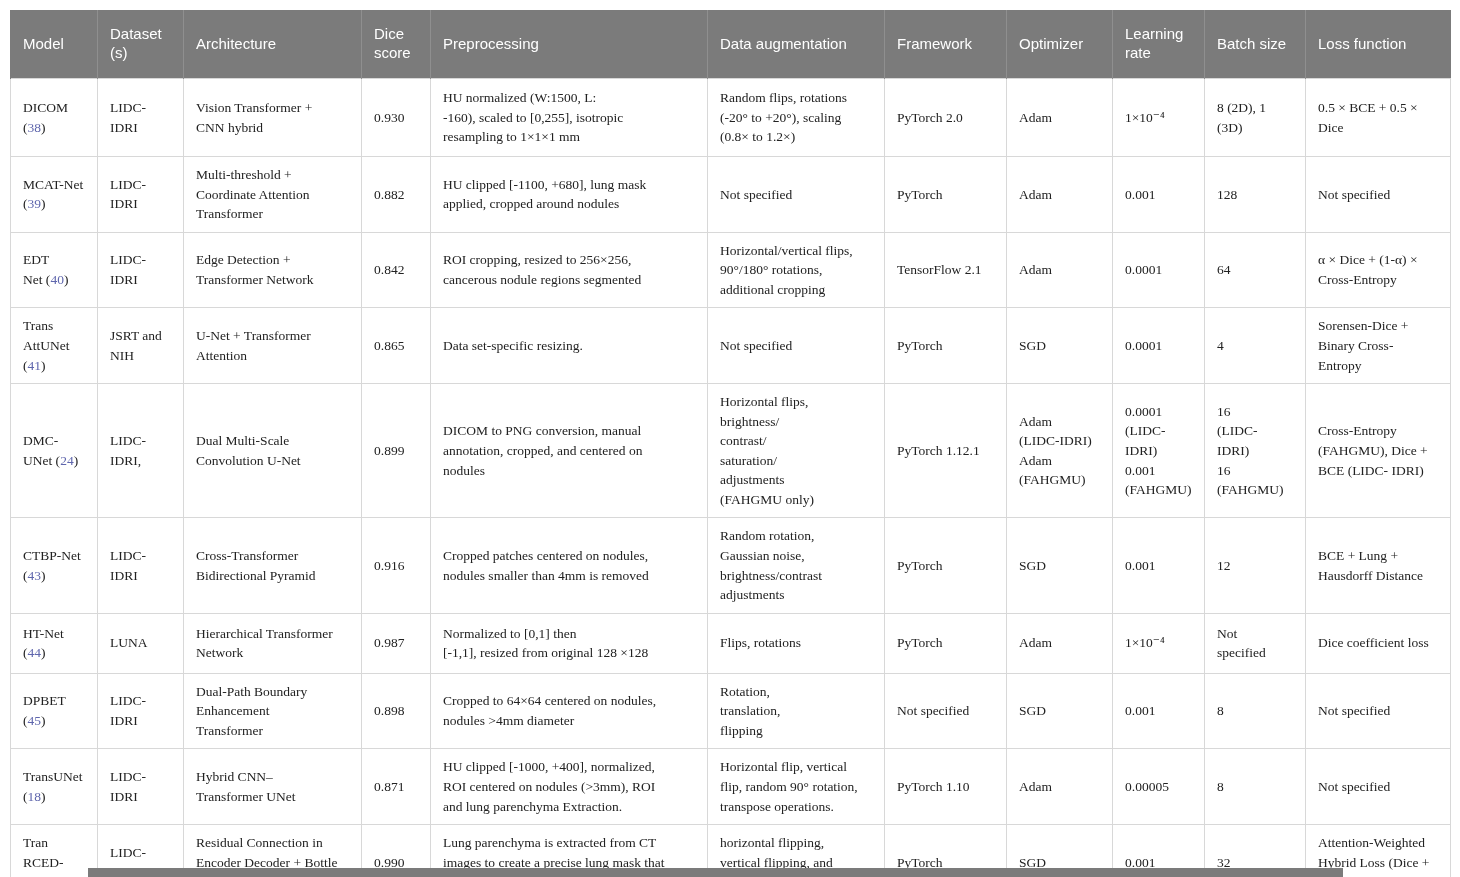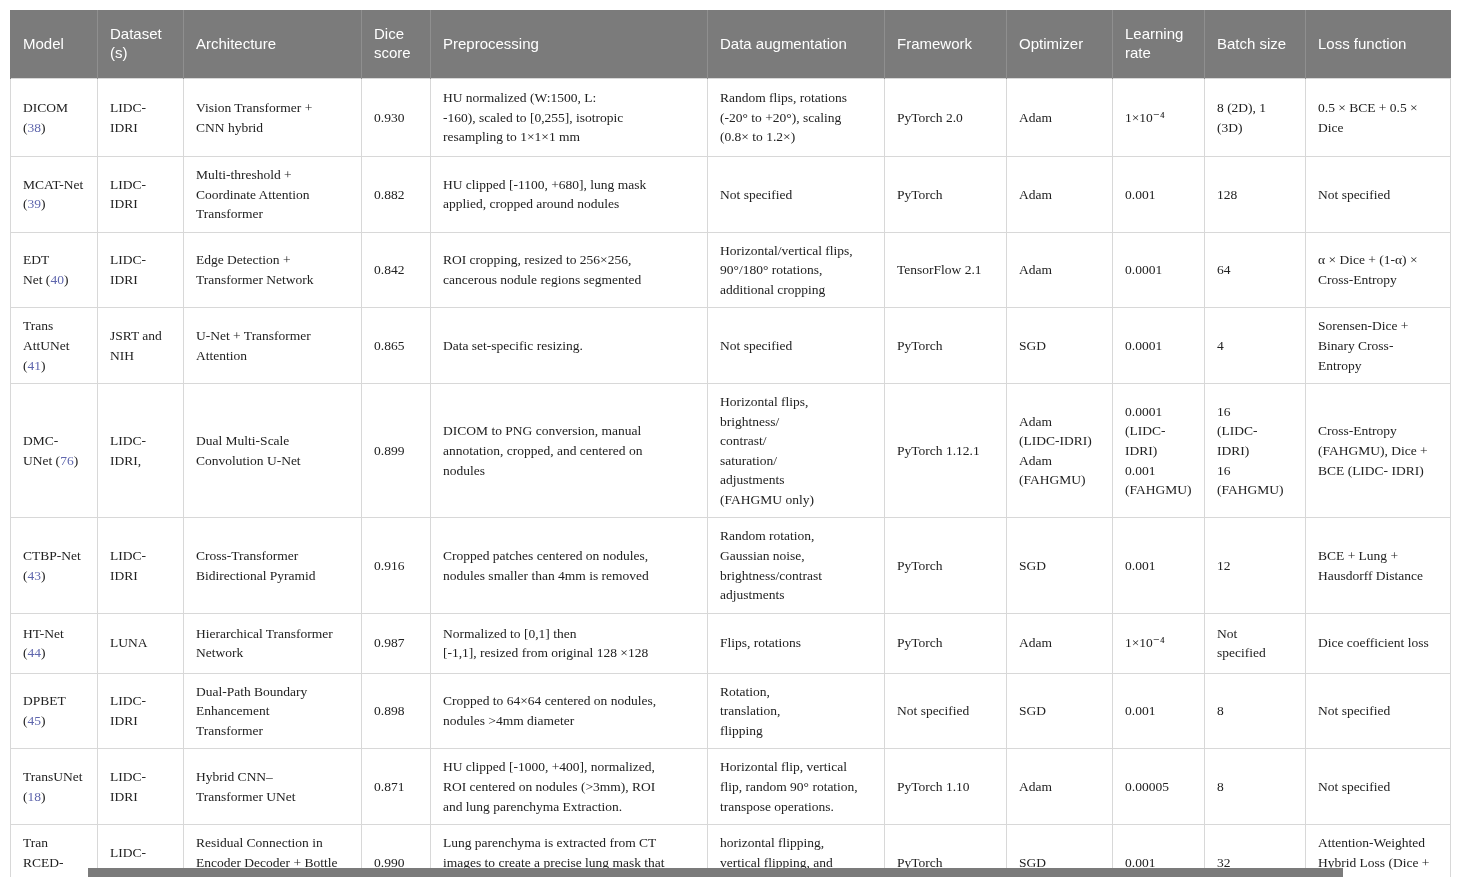--- a/index.html
+++ b/index.html
@@ -146,21 +146,21 @@
           <td>PyTorch</td>
           <td>SGD</td>
           <td>0.0001</td>
           <td>4</td>
           <td>Sorensen-Dice +
 Binary Cross-
 Entropy</td>
         </tr>
         <tr>
           <td><span>DMC-
-UNet (</span><span class="ref">76</span><span>)</span></td>
+UNet (</span><span class="ref">24</span><span>)</span></td>
           <td>LIDC-
 IDRI,</td>
           <td>Dual Multi-Scale
 Convolution U-Net</td>
           <td>0.899</td>
           <td>DICOM to PNG conversion, manual
 annotation, cropped, and centered on
 nodules</td>
           <td>Horizontal flips,
 brightness/

